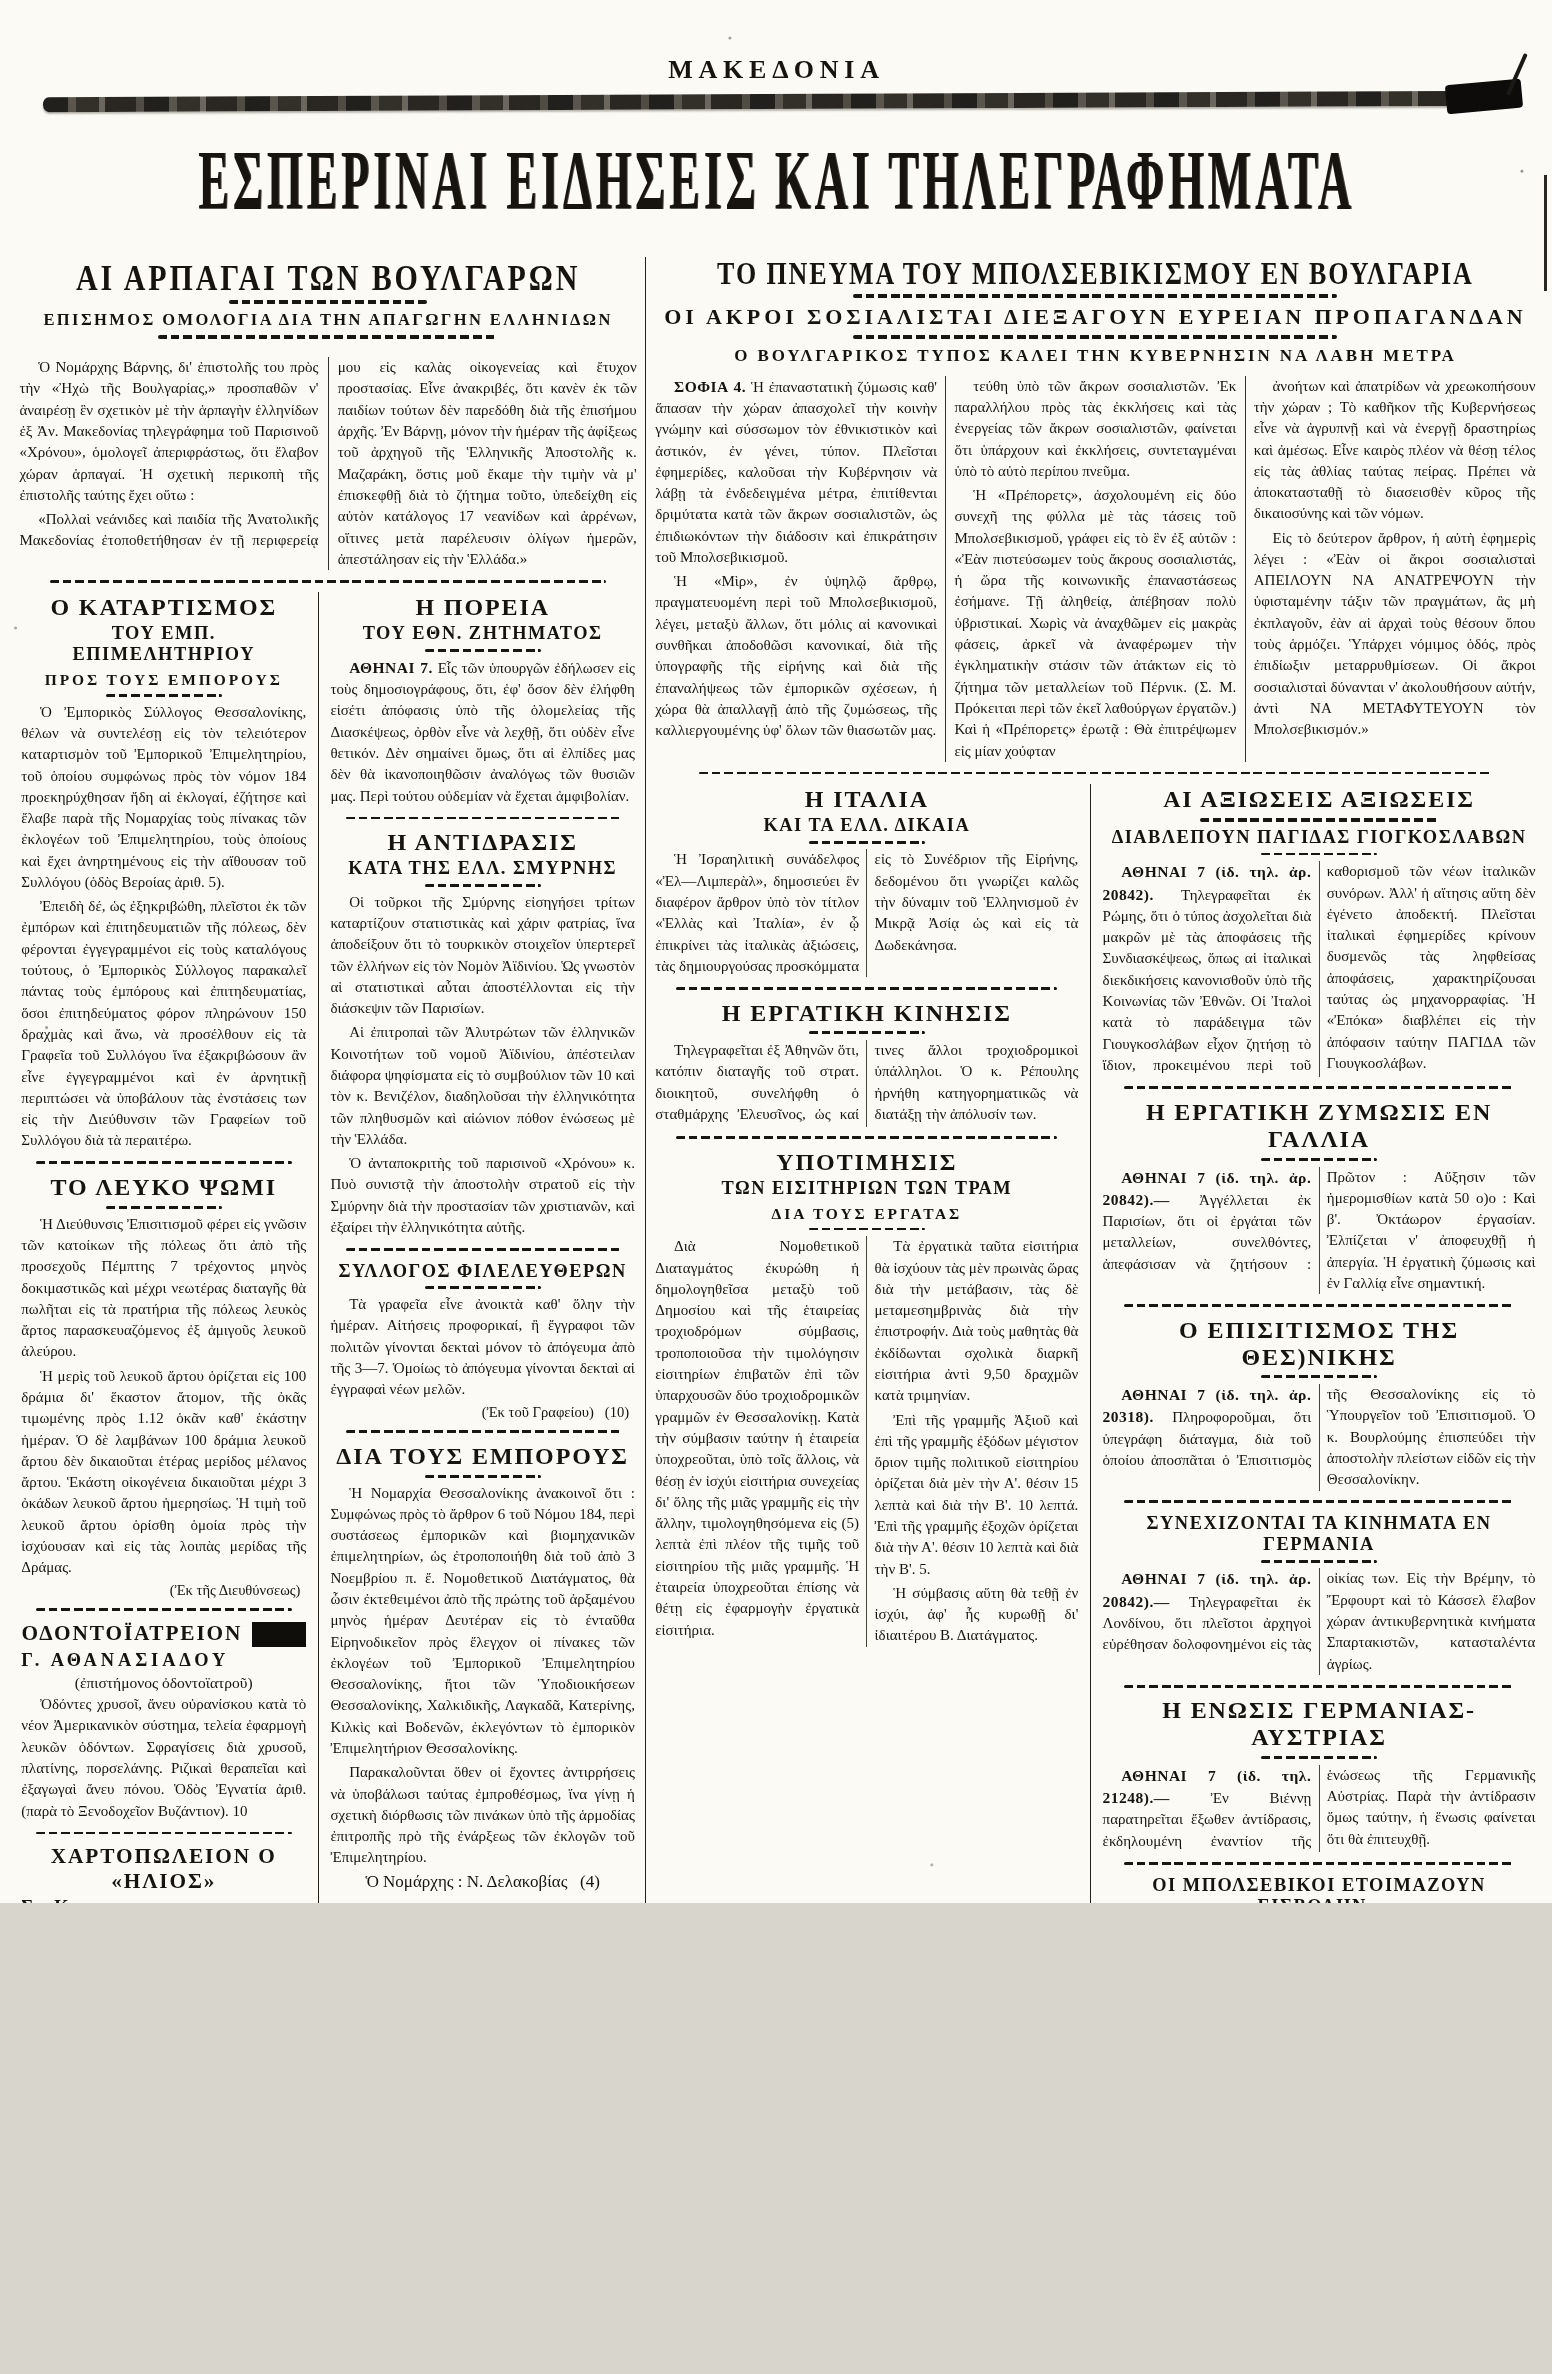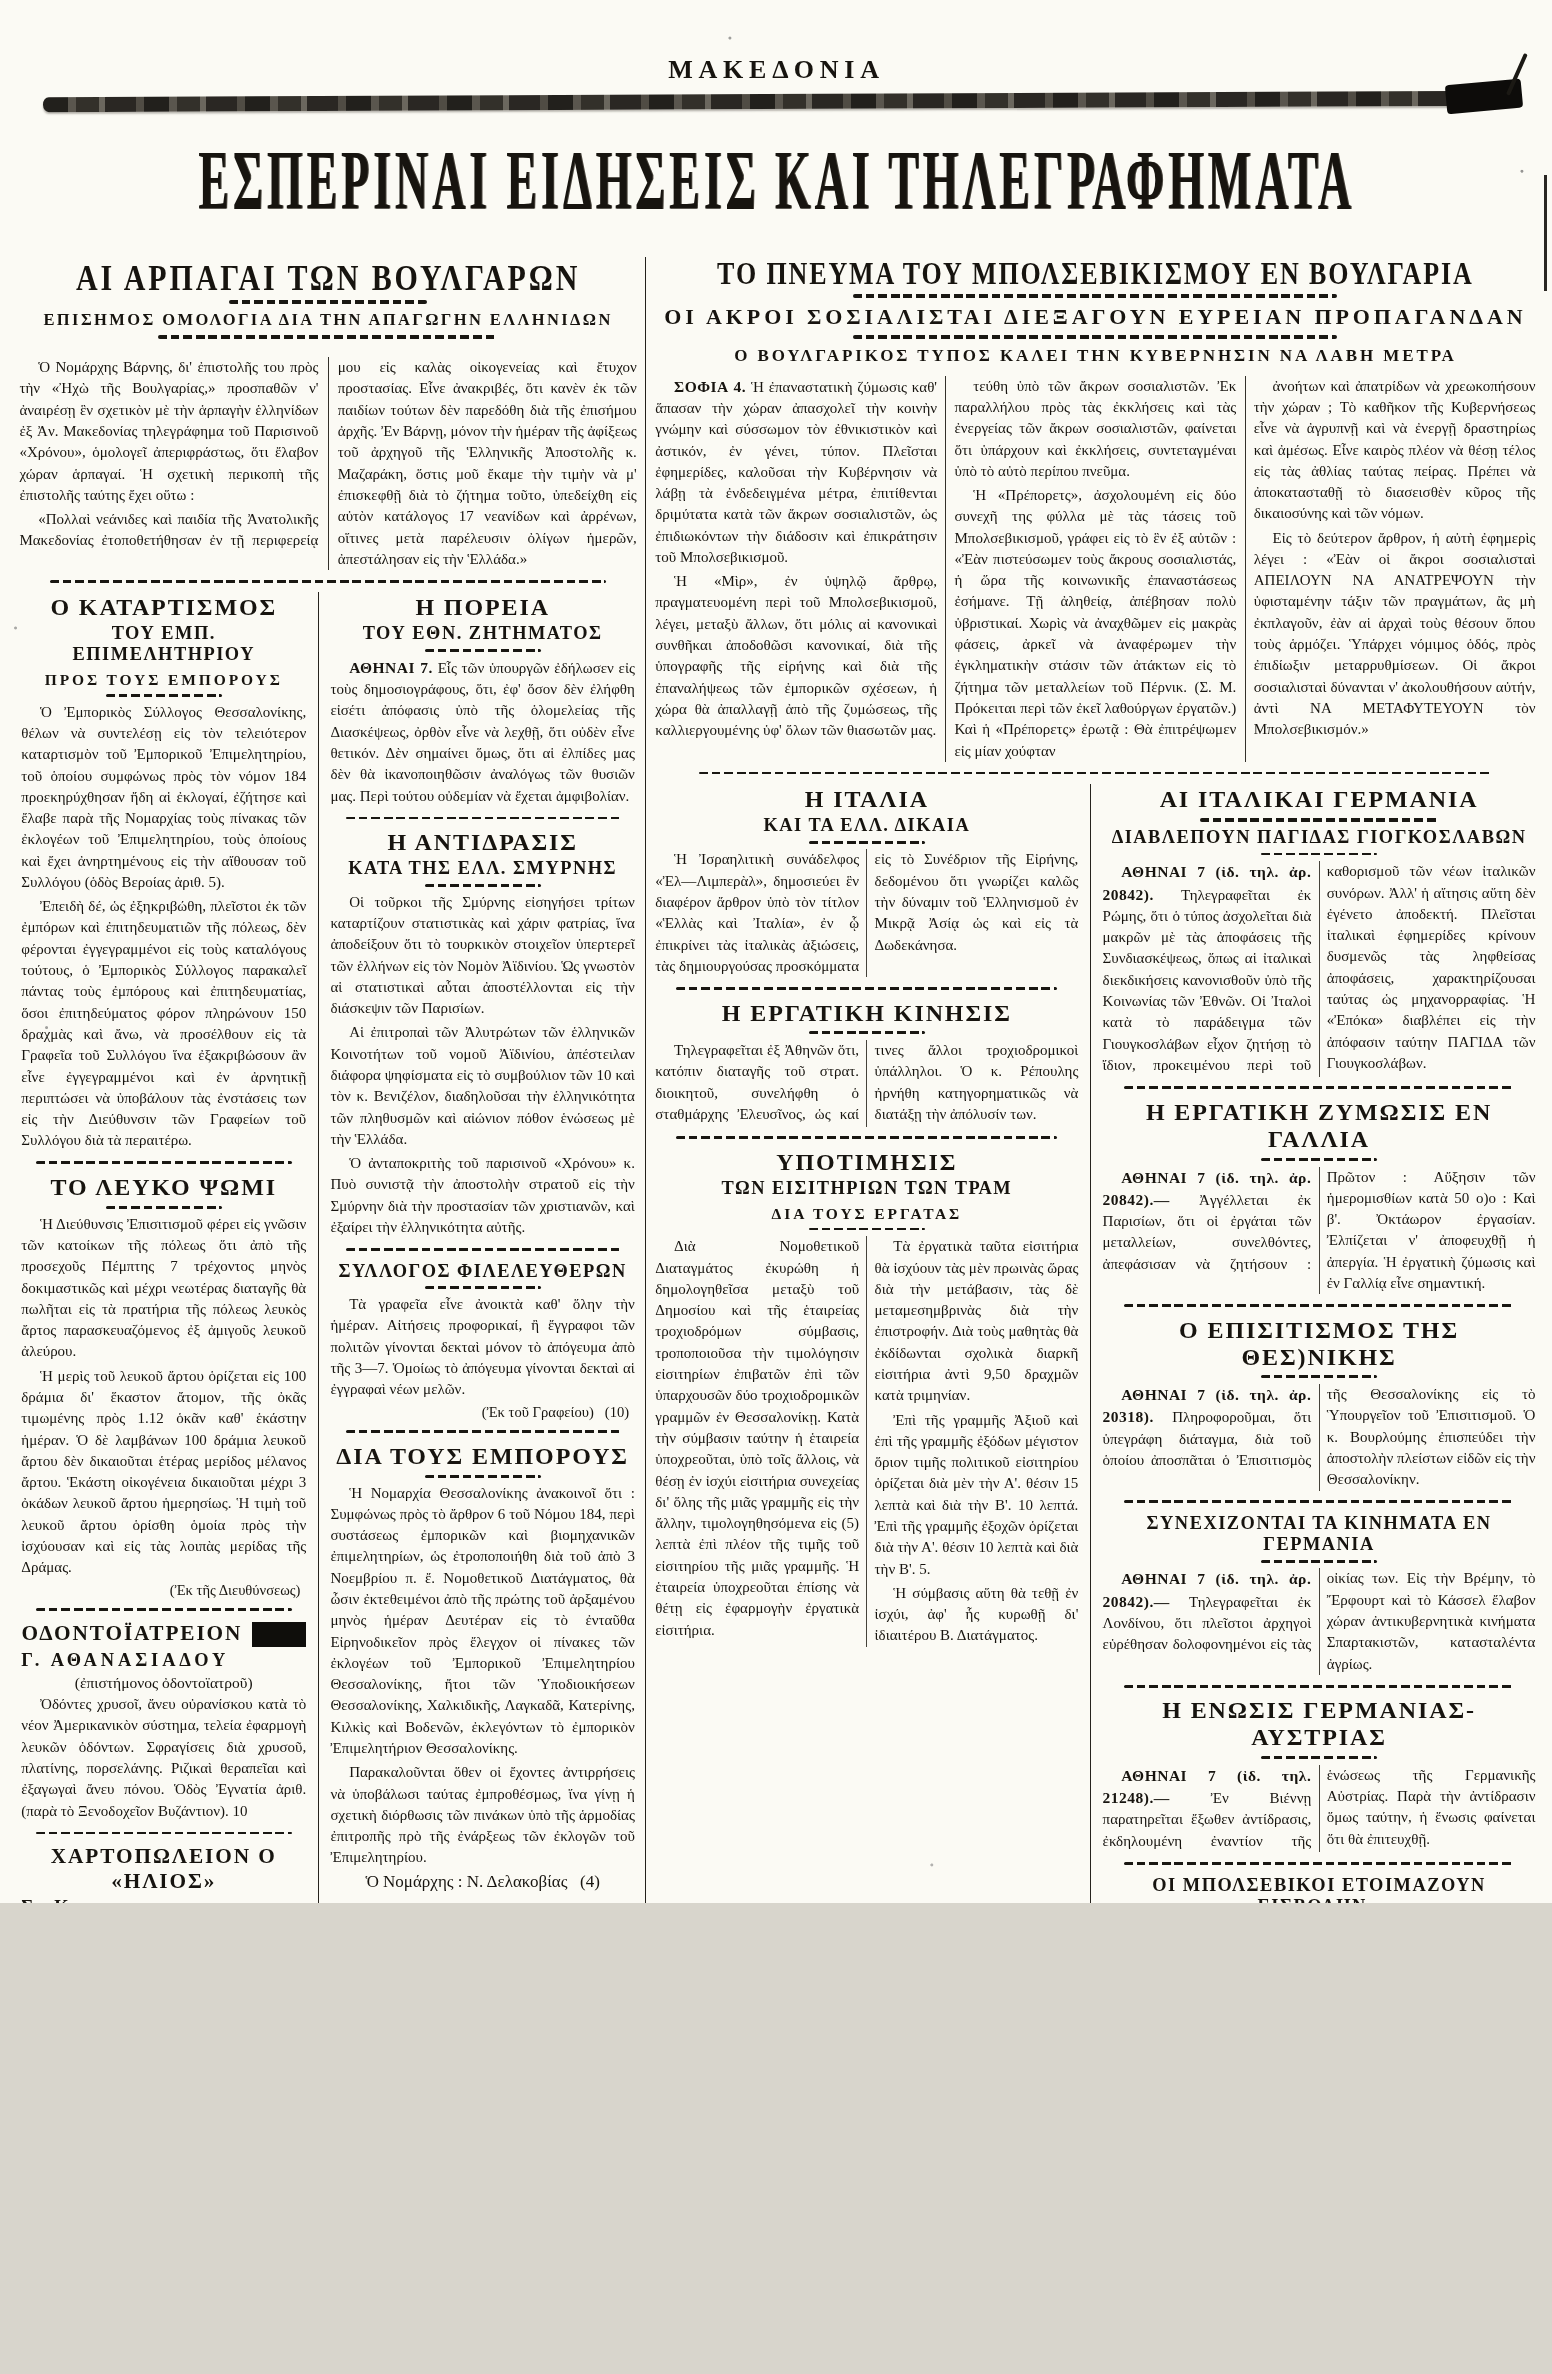--- a/index.html
+++ b/index.html
@@ -271,21 +271,21 @@
               <p class="bt">Τὰ ἐργατικὰ ταῦτα εἰσιτήρια θὰ ἰσχύουν τὰς μὲν πρωινὰς ὥρας διὰ τὴν μετάβασιν, τὰς δὲ μεταμεσημβρινὰς διὰ τὴν ἐπιστροφήν. Διὰ τοὺς μαθητὰς θὰ ἐκδίδωνται σχολικὰ διαρκῆ εἰσιτήρια ἀντὶ 9,50 δραχμῶν κατὰ τριμηνίαν.</p>
               <p class="bt">Ἐπὶ τῆς γραμμῆς Ἀξιοῦ καὶ ἐπὶ τῆς γραμμῆς ἐξόδων μέγιστον ὅριον τιμῆς πολιτικοῦ εἰσιτηρίου ὁρίζεται διὰ μὲν τὴν Α'. θέσιν 15 λεπτὰ καὶ διὰ τὴν Β'. 10 λεπτά. Ἐπὶ τῆς γραμμῆς ἐξοχῶν ὁρίζεται διὰ τὴν Α'. θέσιν 10 λεπτὰ καὶ διὰ τὴν Β'. 5.</p>
               <p class="bt">Ἡ σύμβασις αὕτη θὰ τεθῇ ἐν ἰσχύι, ἀφ' ἧς κυρωθῇ δι' ἰδιαιτέρου Β. Διατάγματος.</p>
             </div>
           </div>
         </div>
 
         <div class="colD">
           <div class="article">
             <div class="a-head">
-              <div class="a-h1">ΑΙ ΙΤΑΛΙΚΑΙ ΓΕΡΜΑΝΙΑ</div>
+              <div class="a-h1">ΑΙ ΑΞΙΩΣΕΙΣ ΑΞΙΩΣΕΙΣ</div>
               <div class="rule-squiggle rs-w55"></div>
               <div class="a-h2">ΔΙΑΒΛΕΠΟΥΝ ΠΑΓΙΔΑΣ ΓΙΟΓΚΟΣΛΑΒΩΝ</div>
               <div class="rule-squiggle rs-small"></div>
             </div>
             <div class="cols2">
               <p class="bt"><strong>ΑΘΗΝΑΙ 7 (ἰδ. τηλ. ἀρ. 20842).</strong> <span>Τηλεγραφεῖται ἐκ Ρώμης, ὅτι ὁ τύπος ἀσχολεῖται διὰ μακρῶν μὲ τὰς ἀποφάσεις τῆς Συνδιασκέψεως, ὅπως αἱ ἰταλικαὶ διεκδικήσεις κανονισθοῦν ὑπὸ τῆς Κοινωνίας τῶν Ἐθνῶν. Οἱ Ἰταλοὶ κατὰ τὸ παράδειγμα τῶν Γιουγκοσλάβων εἶχον ζητήσῃ τὸ ἴδιον, προκειμένου περὶ τοῦ καθορισμοῦ τῶν νέων ἰταλικῶν συνόρων. Ἀλλ' ἡ αἴτησις αὕτη δὲν ἐγένετο ἀποδεκτή. Πλεῖσται ἰταλικαὶ ἐφημερίδες κρίνουν δυσμενῶς τὰς ληφθείσας ἀποφάσεις, χαρακτηρίζουσαι ταύτας ὡς μηχανορραφίας. Ἡ «Ἐπόκα» διαβλέπει εἰς τὴν ἀπόφασιν ταύτην ΠΑΓΙΔΑ τῶν Γιουγκοσλάβων.</span></p>
             </div>
           </div>
 
           <div class="rule-squiggle rs-full"></div>

